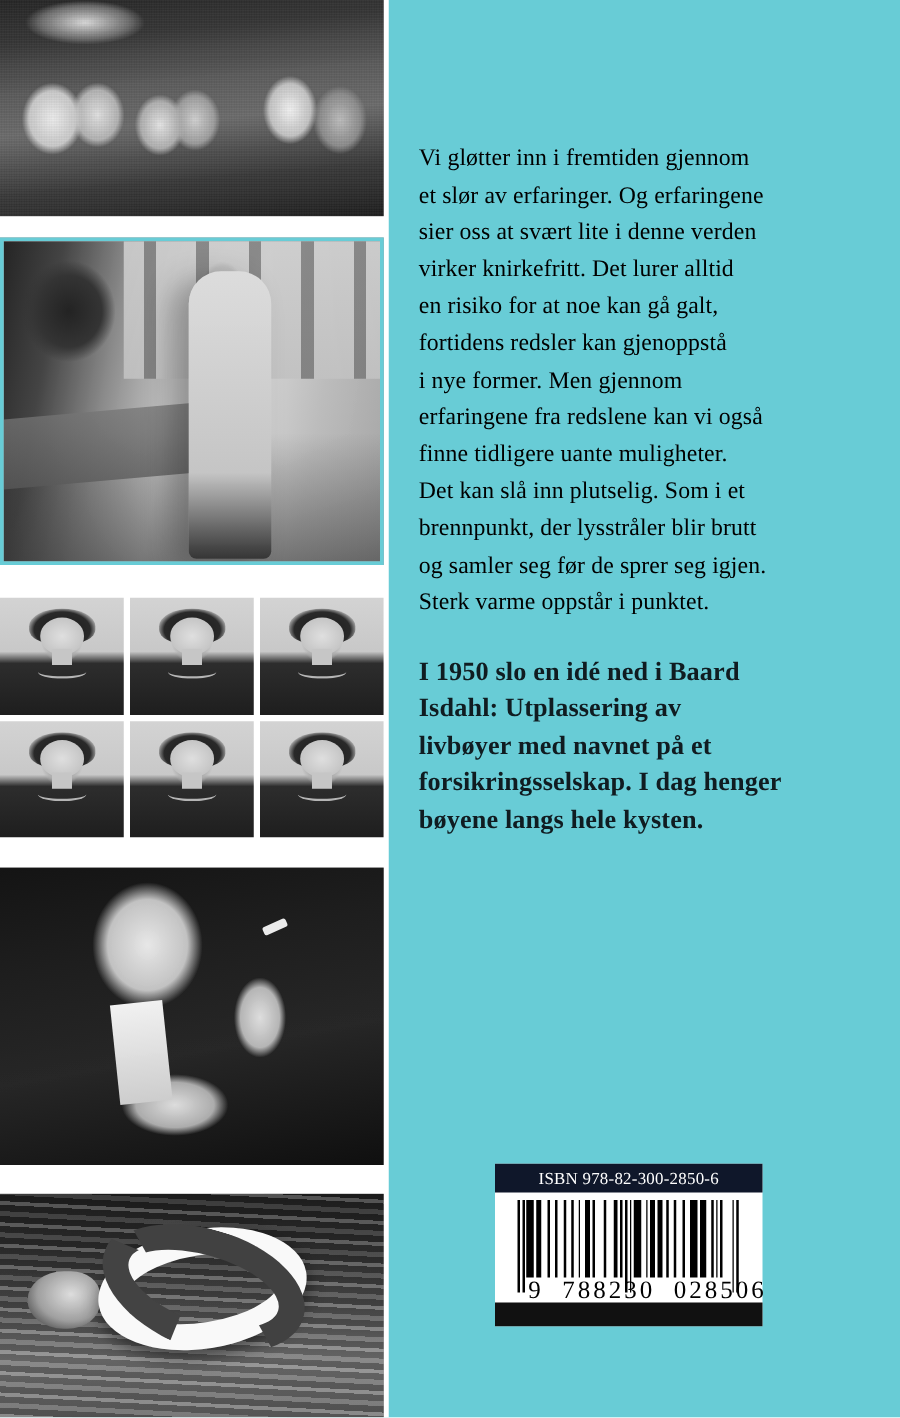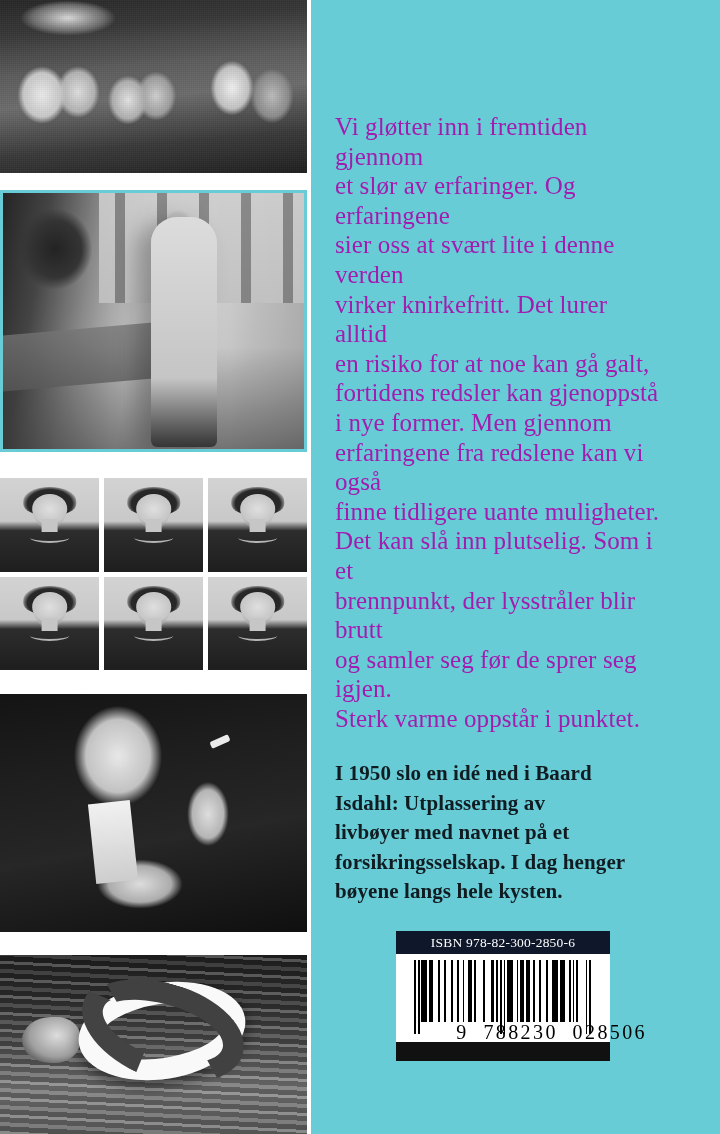--- a/index.html
+++ b/index.html
@@ -33,23 +33,23 @@
   }
 
   
   #blurb {
     position: absolute;
     left: 335px;
     top: 112px;
     width: 330px;
   }
   .para {
-    color: #a21caf;
+    color: #000000;
     font-family: "Liberation Serif", serif;
-    font-size: 25px;
+    font-size: 19px;
     line-height: 29.6px;
     letter-spacing: 0.1px;
     margin: 0 0 26px 0;
     white-space: pre-line;
   }
   .para.bold {
     font-weight: bold;
     font-size: 21px;
     line-height: 29.5px;
     color: #101c21;
@@ -312,30 +312,29 @@
     align-items: flex-start;
     gap: 0;
   }
   #barcode-bars i {
     display: block;
     height: 100%;
     background: #000;
   }
   #barcode-digits {
     position: absolute;
-    left: 0;
+    left: 15px;
     top: 90px;
     width: 100%;
     font-family: "Liberation Serif", serif;
     font-size: 20px;
     letter-spacing: 2.4px;
     color: #000;
-    text-align: right;
+    text-align: center;
     white-space: pre;
-    padding-left: 37px;
   }
   .bar-tall { height: 74px !important; }
 </style>
 </head>
 <body>
 
 <div id="cover">
 
   <div id="teal-panel"></div>
 

